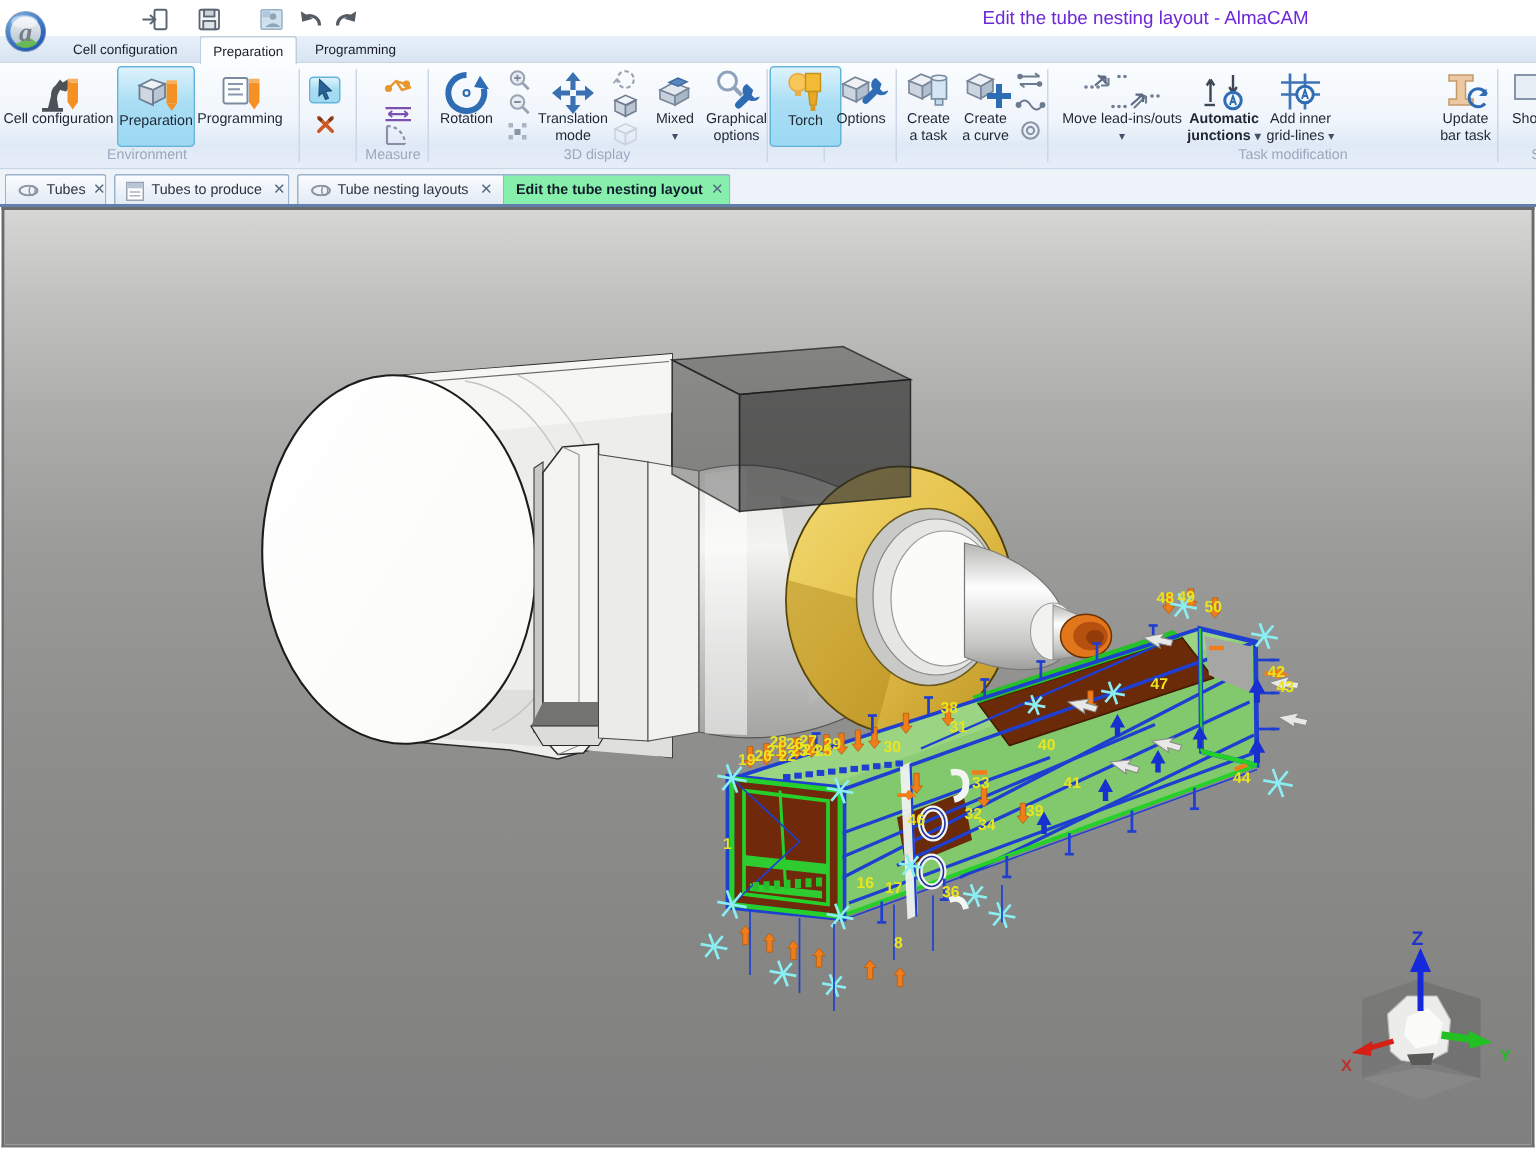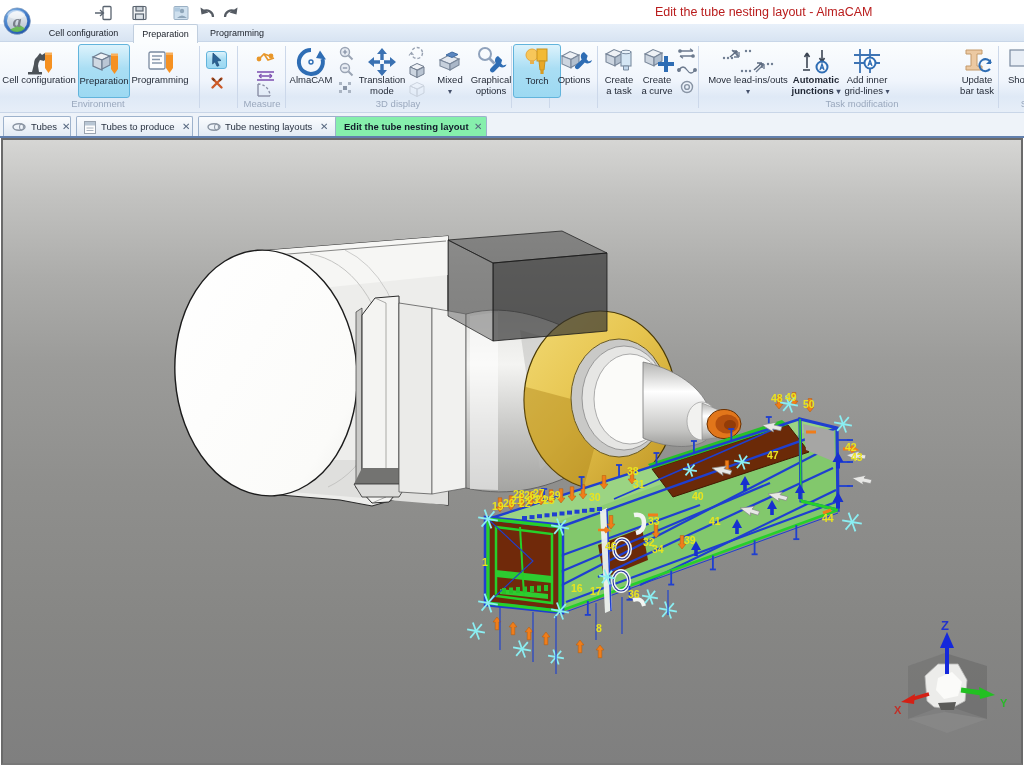--- a/index.html
+++ b/index.html
@@ -1,19 +1,19 @@
 <!DOCTYPE html>
 <html><head>
 <meta charset="utf-8">
 <style>
 * { margin:0; padding:0; box-sizing:border-box; }
 html,body { width:1024px; height:771px; overflow:hidden; background:#fff;
   font-family:"Liberation Sans", sans-serif; }
 #titlebar { position:absolute; left:0; top:0; width:1024px; height:24px; background:#fff; }
-#title { position:absolute; left:655px; top:5px; font-size:12.5px; color:#b91c1c; white-space:nowrap; }
+#title { position:absolute; left:655px; top:5px; font-size:12.5px; color:#6d28d9; white-space:nowrap; }
 #logo { position:absolute; left:3px; top:7px; z-index:30; }
 #qat { position:absolute; left:90px; top:4px; }
 #tabrow { position:absolute; left:0; top:24px; width:1024px; height:18px;
   background:linear-gradient(#e8f0fa,#d8e4f2); border-bottom:1px solid #c8d6e8; }
 .rtab { position:absolute; top:0; height:18px; font-size:9px; color:#1a1f28;
   text-align:center; line-height:18px; white-space:nowrap; }
 .rtab.active { background:#fbfdfe; border:1px solid #c0cede; border-bottom:none;
   border-radius:2px 2px 0 0; top:0; height:19px; z-index:5; }
 #ribbon { position:absolute; left:0; top:42px; width:1024px; height:71px;
   background:linear-gradient(#fbfdfe 0%,#f0f5fc 55%,#dfe9f6 78%,#e6eef8 100%);
@@ -164,21 +164,21 @@
       <path d="M7 43 a12 12 0 0 1 12 12" stroke-dasharray="2.5 2"></path>
     </g>
   </svg>
 
   <div class="rbtn" style="left:288px; width:46px;">
     <svg class="ic" width="34" height="32" viewBox="0 0 34 32">
       <path d="M17 4 a12 12 0 1 0 11.5 9" fill="none" stroke="#2e6db4" stroke-width="4"></path>
       <path d="M22 12 L32 13.5 L26 4.5 Z" fill="#2e6db4"></path>
       <circle cx="17" cy="16" r="2" fill="none" stroke="#2e6db4" stroke-width="1.4"></circle>
     </svg>
-    <div class="rlbl">AlmaCAM</div>
+    <div class="rlbl">Rotation</div>
   </div>
   <svg class="ic" style="position:absolute; left:336px; top:3px;" width="20" height="50" viewBox="0 0 20 50">
     <g stroke="#9aa4b4" stroke-width="1.4" fill="#e8edf4">
       <circle cx="9" cy="7" r="4.5"></circle>
         <path d="M12.5 10.5 l4 4" stroke-width="2"></path>
       <path d="M7 7 h4 M9 5 v4" stroke="#6a7widt" stroke-width="0"></path>
       <path d="M6.8 7 h4.4 M9 4.8 v4.4" stroke="#7e8Aa0" stroke-width="1.2"></path>
     </g>
     <g transform="translate(0,16)" stroke="#9aa4b4" stroke-width="1.4" fill="#e8edf4">
       <circle cx="9" cy="7" r="4.5"></circle>

